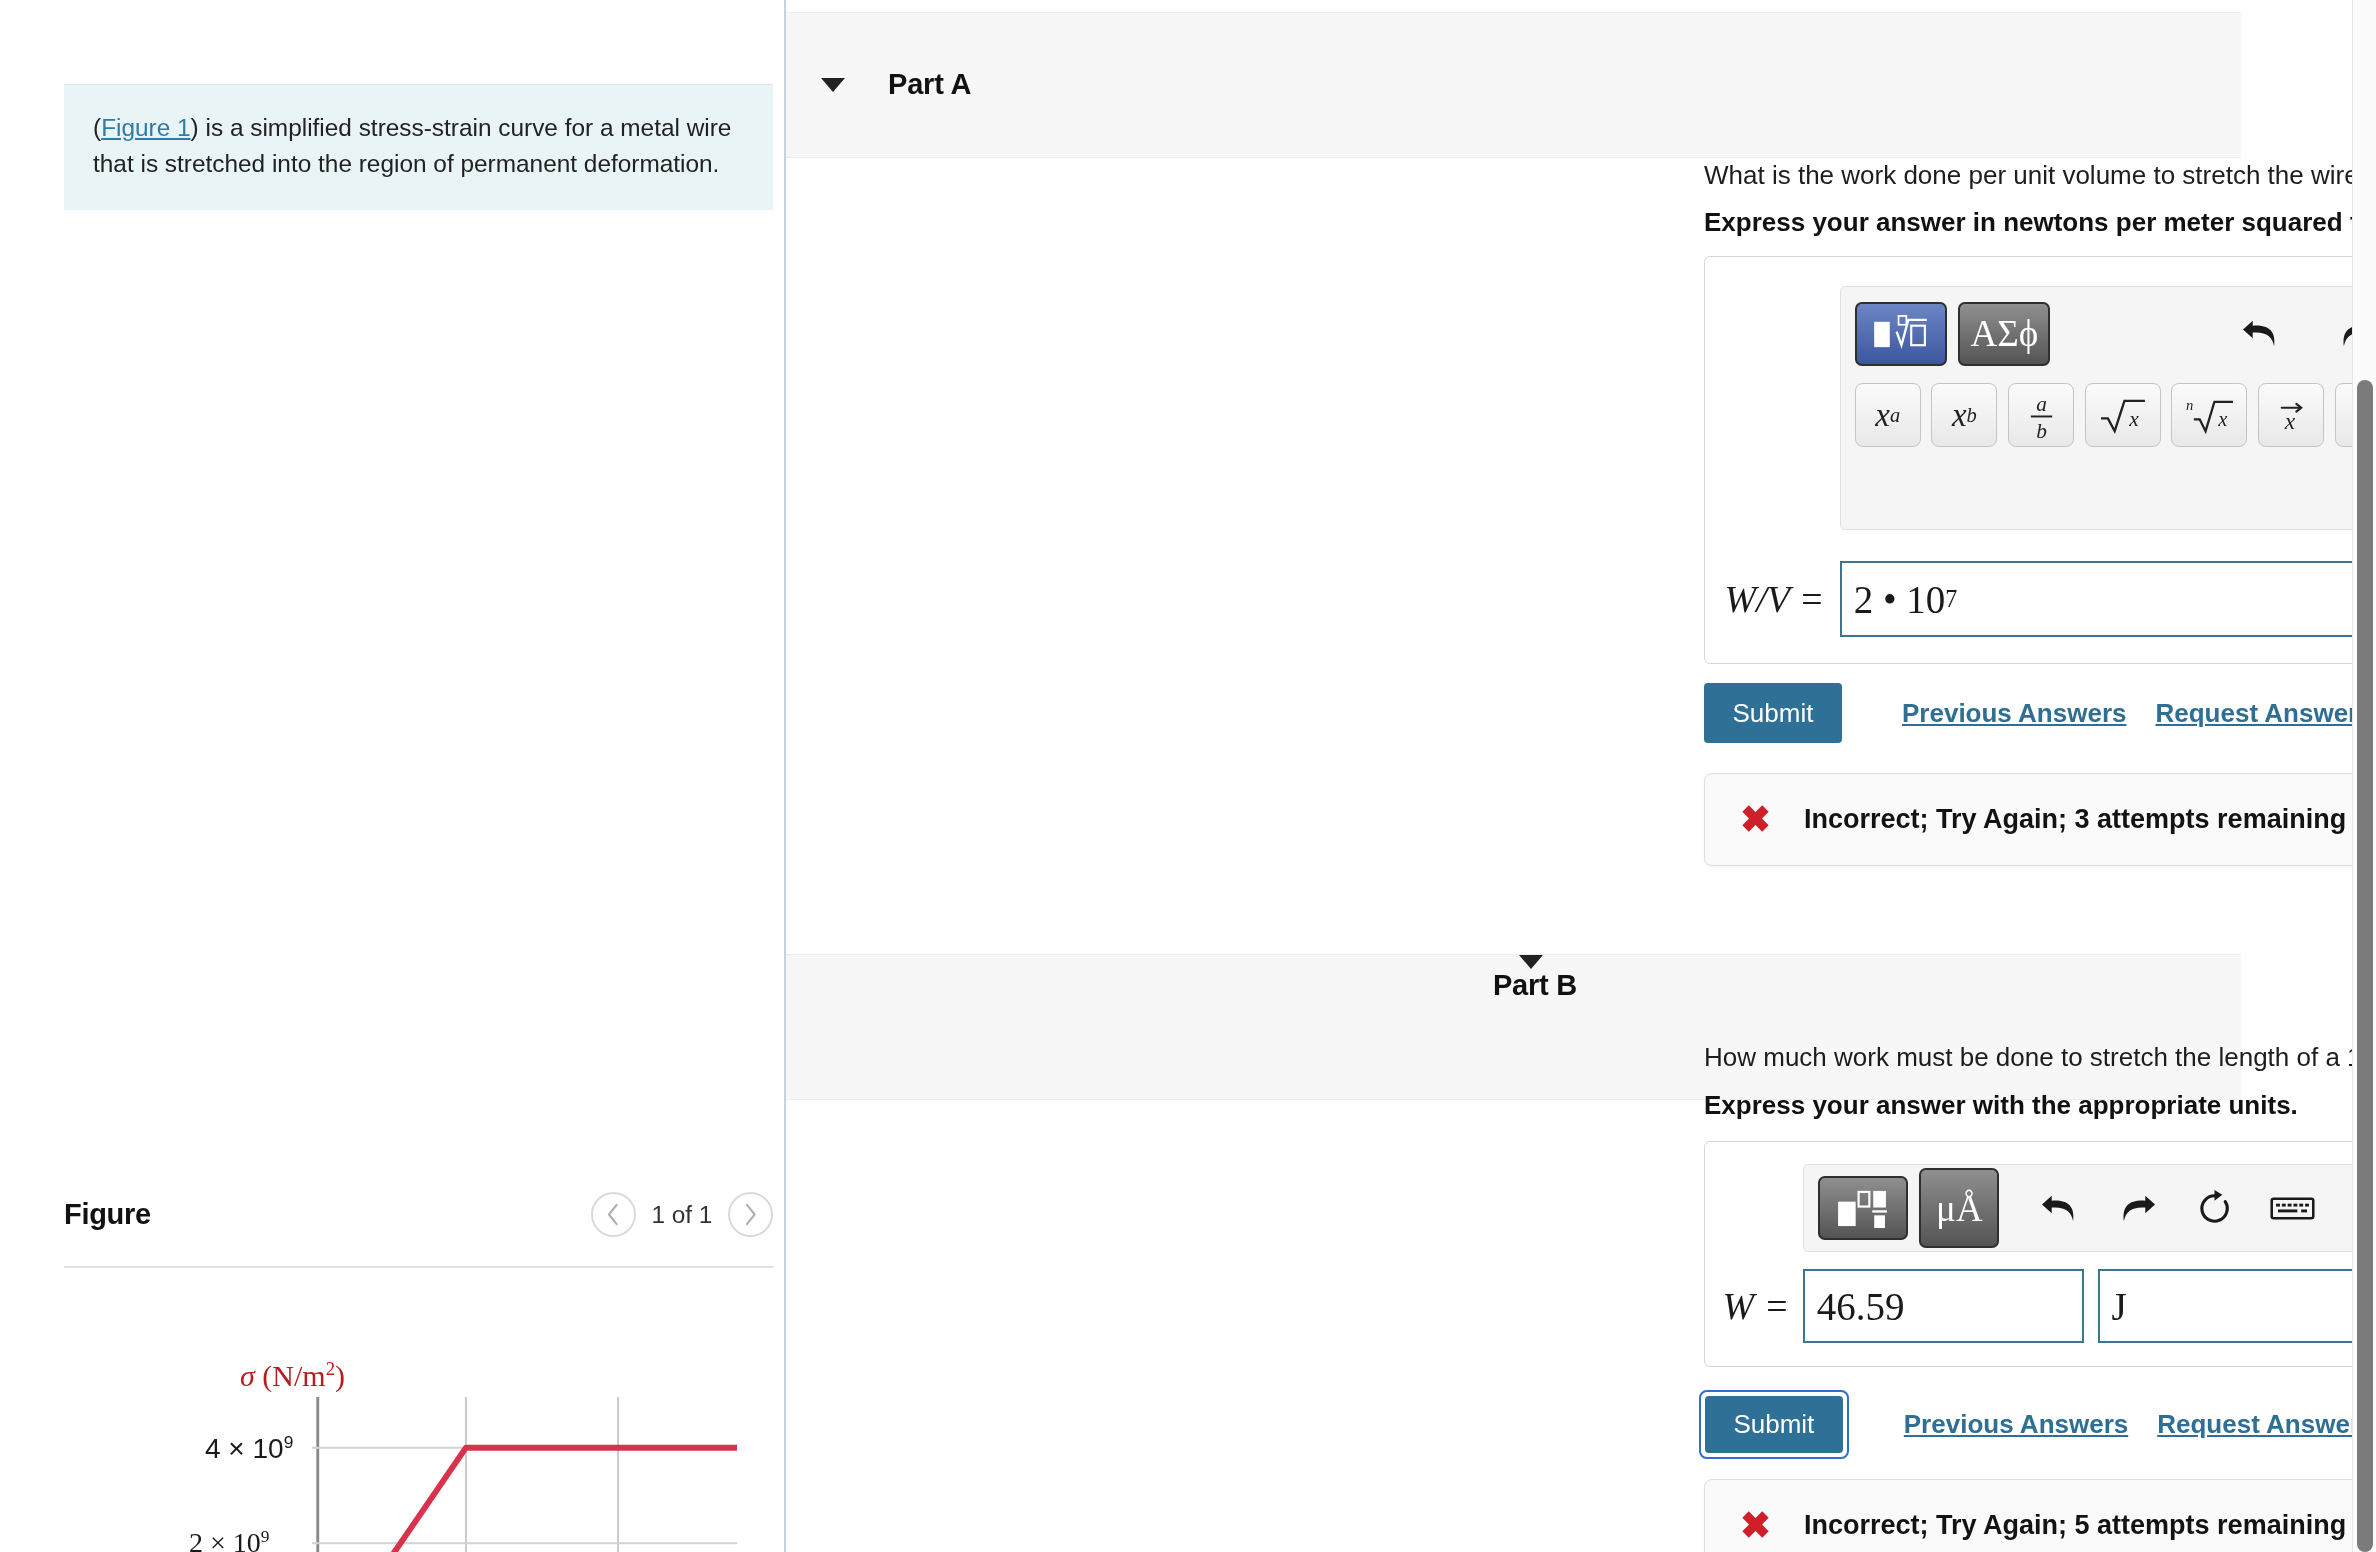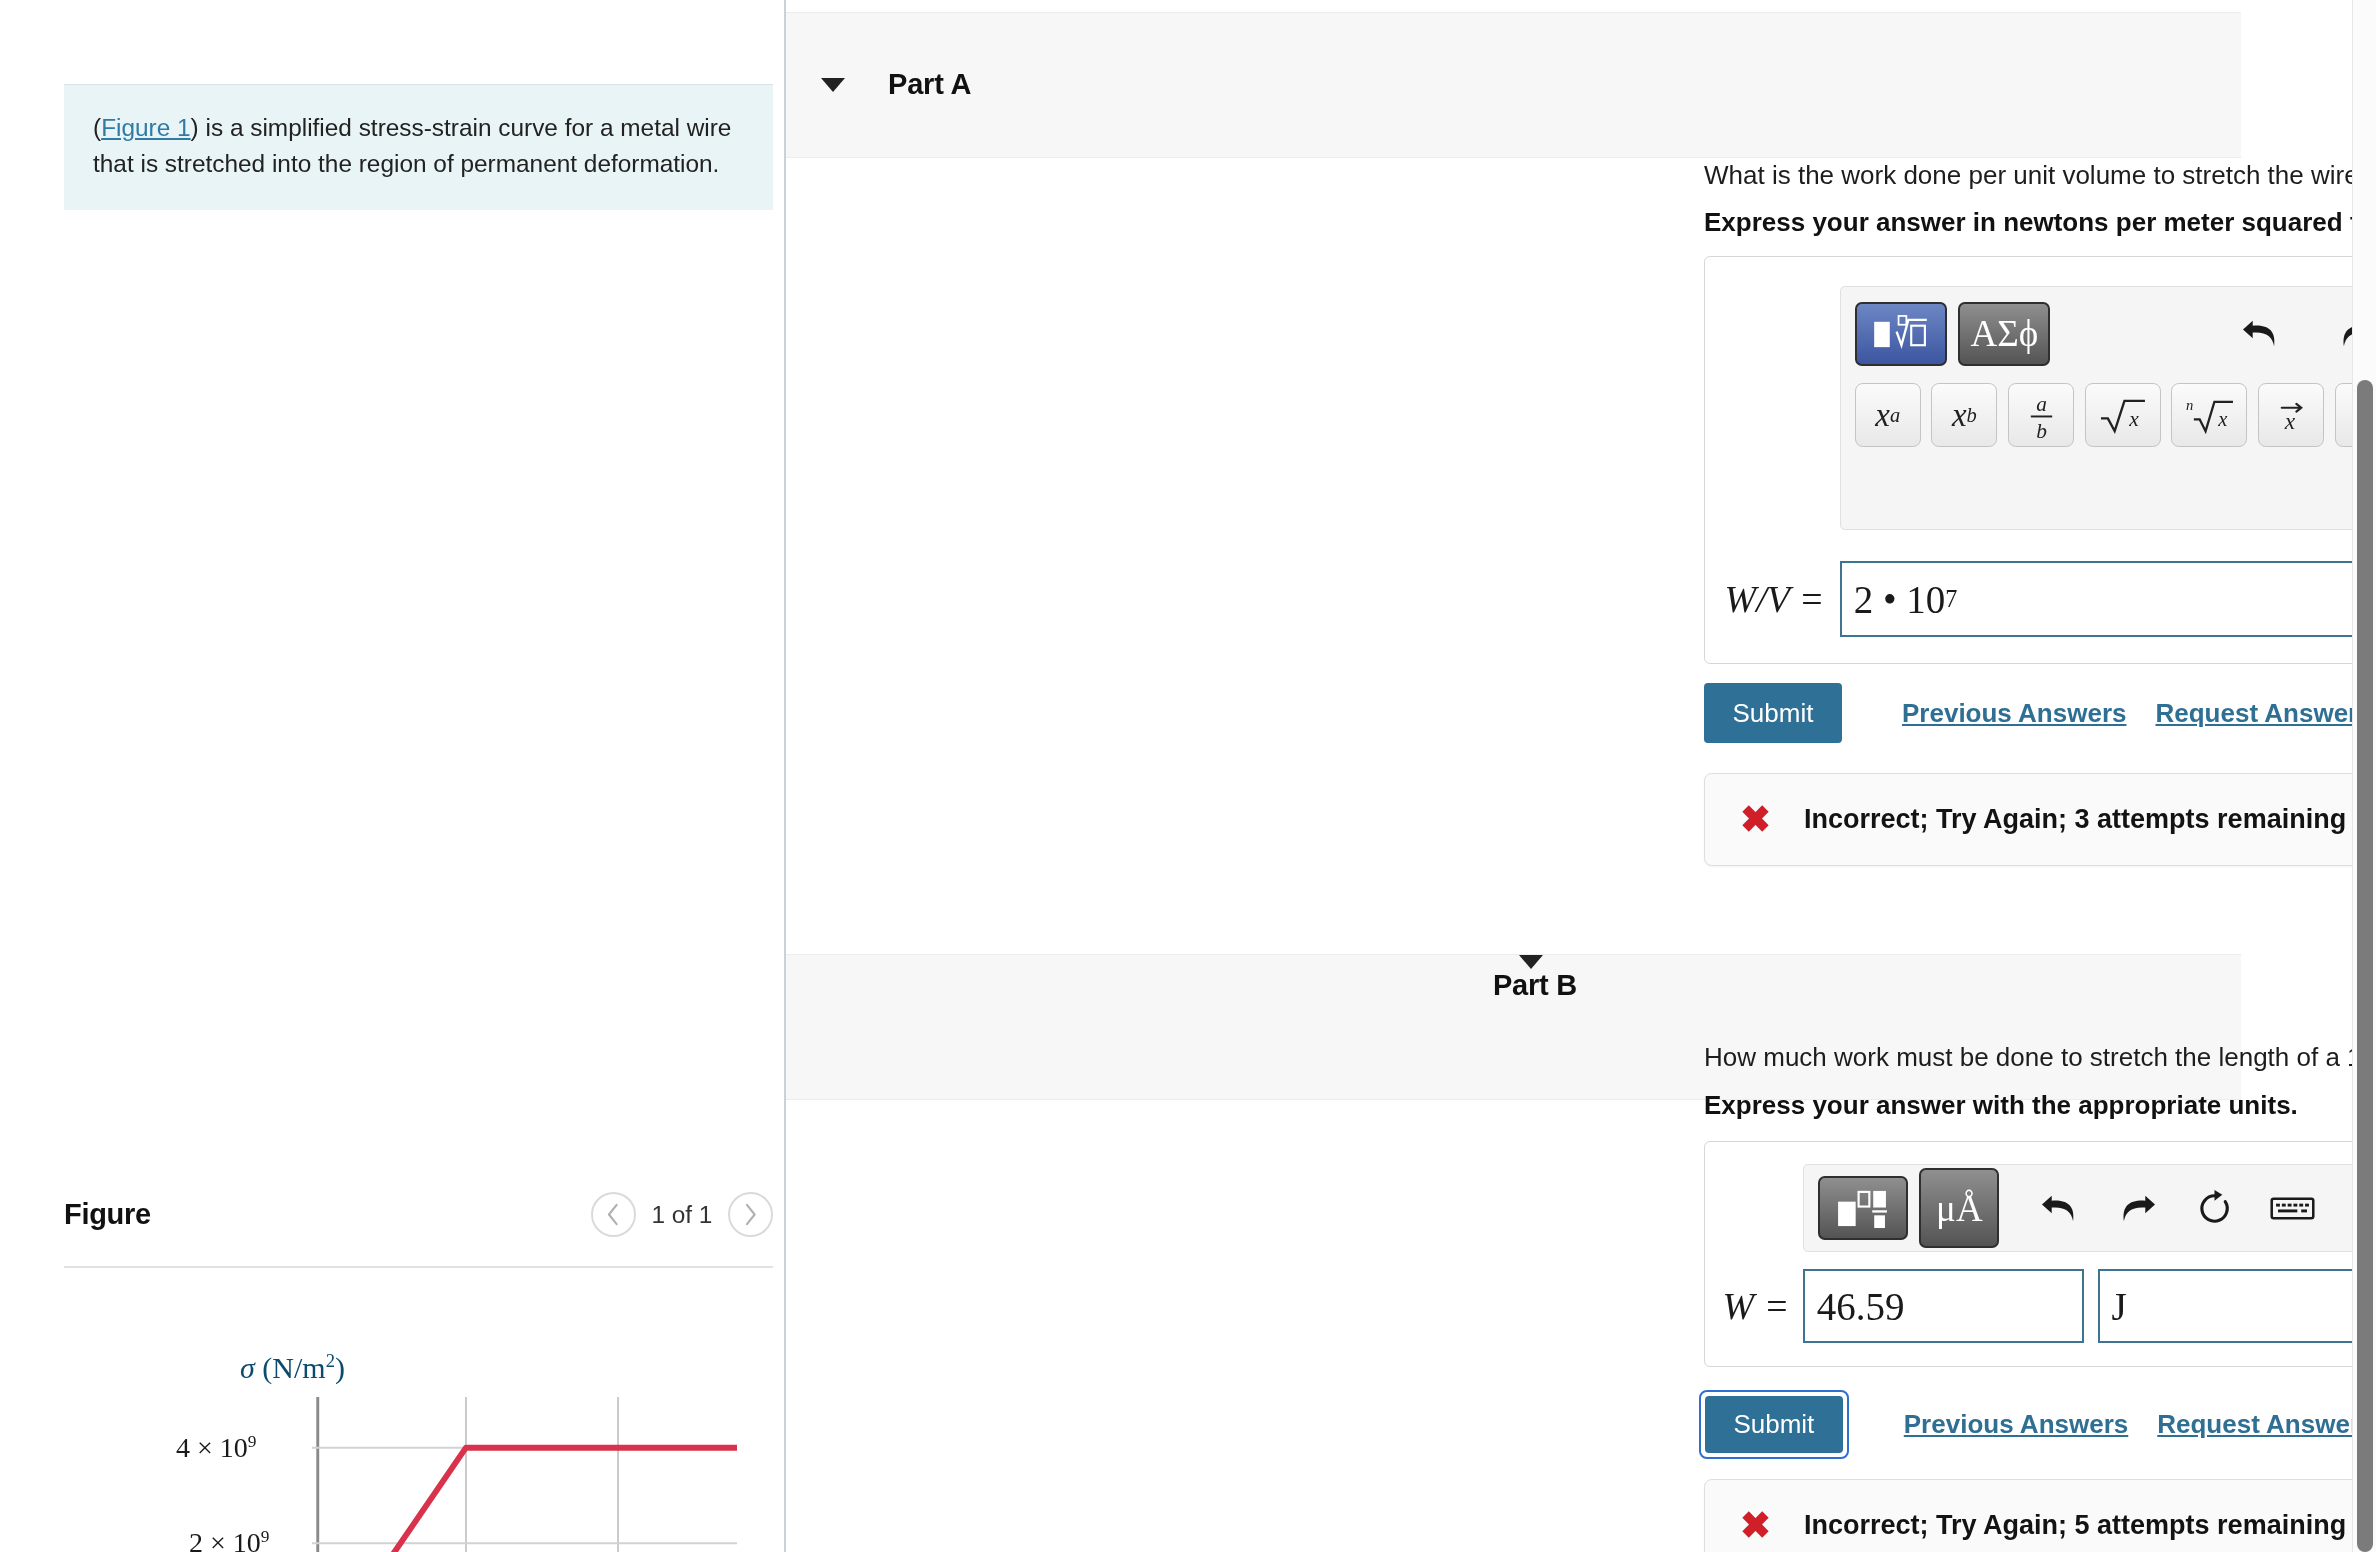--- a/index.html
+++ b/index.html
@@ -97,31 +97,31 @@
 
   
   .chart-wrap {
     position: absolute;
     left: 64px; top: 1346px;
     width: 709px; height: 207px;
     overflow: hidden;
   }
   .chart-ylabel {
     position: absolute;
-    left: 176px; top: 4px;
+    left: 176px; top: 12px;
     font-family: "Liberation Serif", serif;
     font-size: 30px;
-    color: #0c4a6e;
+    color: #b91c1c;
     font-style: italic;
   }
   .chart-ylabel .up { font-style: normal; }
   .chart-tick-label {
     position: absolute;
-    left: 112px; top: 86px;
-    font-family: Liberation Serif, serif;
+    left: 141px; top: 86px;
+    font-family: Liberation Sans, sans-serif;
     font-size: 28px;
     color: #1a1a1a;
   }
   .chart-tick-label2 {
     position: absolute;
     left: 125px; top: 181px;
     font-family: "Liberation Serif", serif;
     font-size: 28px;
     color: #1a1a1a;
   }

